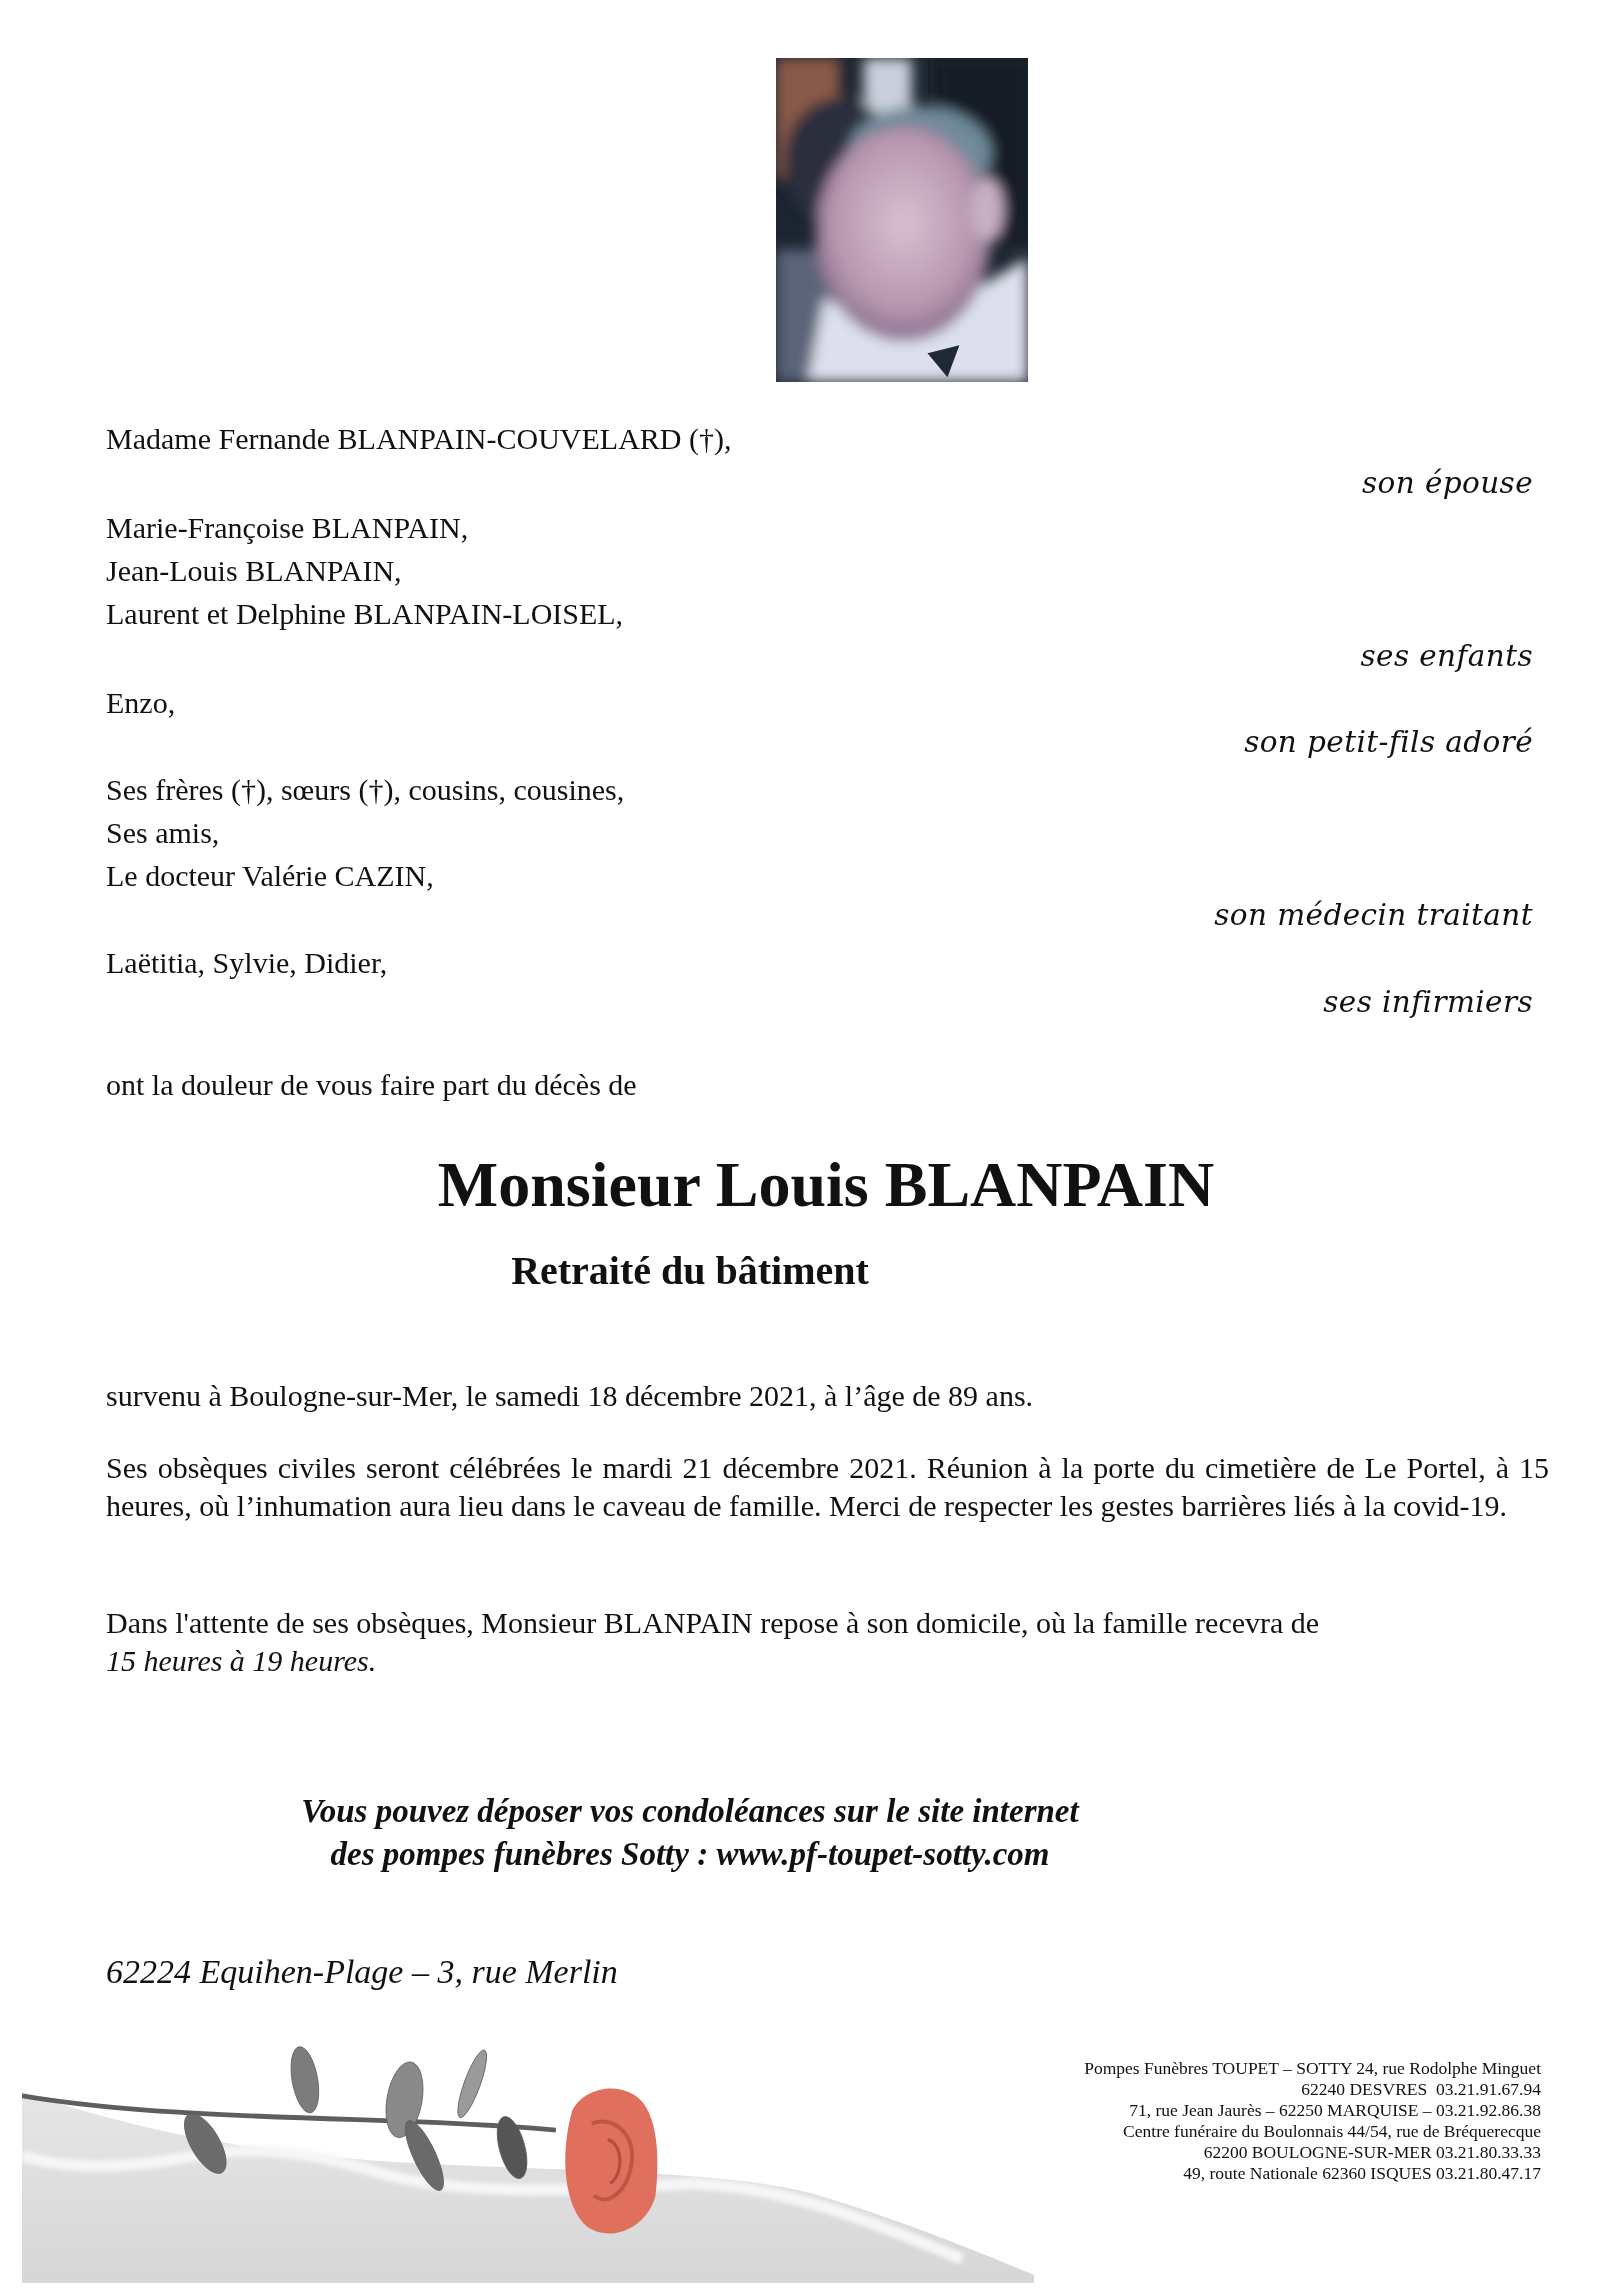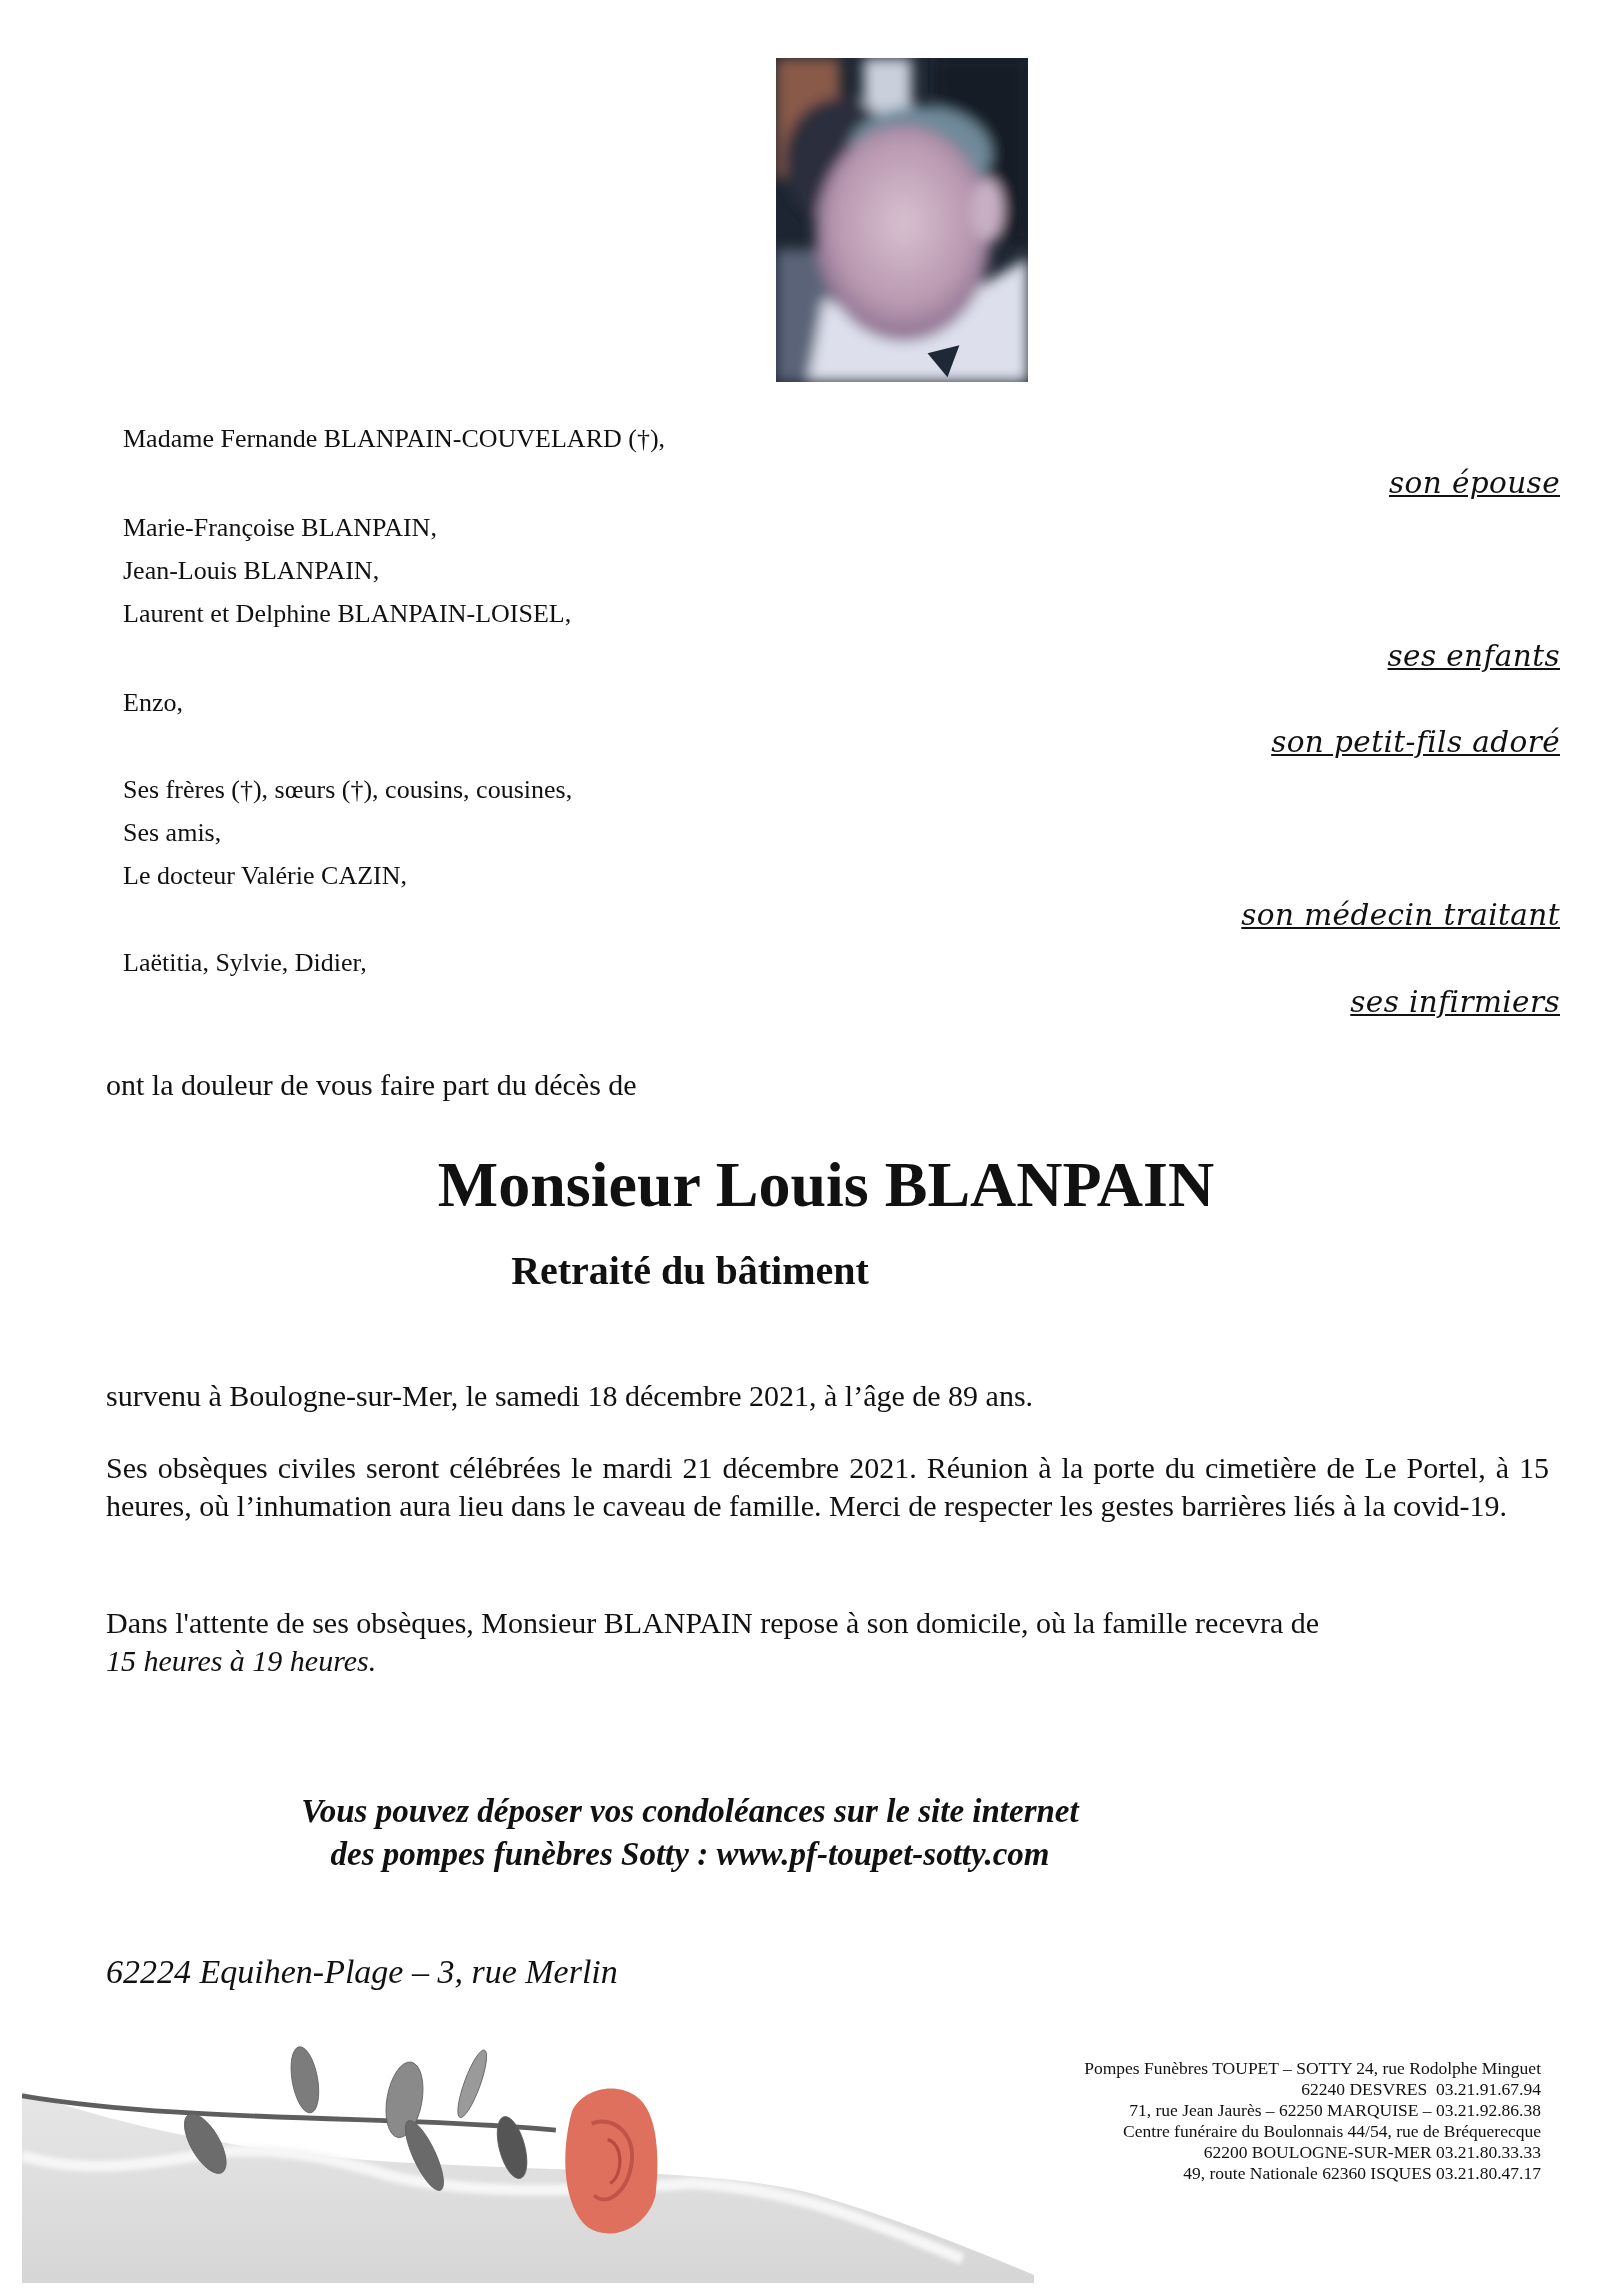--- a/index.html
+++ b/index.html
@@ -6,23 +6,23 @@
     body { width: 1624px; height: 2295px; position: relative; overflow: hidden;
            font-family: "Liberation Serif", "DejaVu Serif", serif; color: #111; }
     .abs { position: absolute; }
 
     
     #photo { left: 776px; top: 58px; width: 252px; height: 324px; overflow: hidden;
              background: #b9b4c6; }
     #photo svg { display: block; width: 100%; height: 100%; }
 
     
-    .fam { left: 123px; font-size: 26px; line-height: 43px; white-space: nowrap; }
-    .rel { right: 64px; font-size: 29.5px; font-style: italic; white-space: nowrap;
-           font-family: "DejaVu Serif", "Liberation Serif", serif; letter-spacing: 0.4px; text-decoration: underline; }
+    .fam { left: 106px; font-size: 30px; line-height: 43px; white-space: nowrap; }
+    .rel { right: 91px; font-size: 29.5px; font-style: italic; white-space: nowrap;
+           font-family: "DejaVu Serif", "Liberation Serif", serif; letter-spacing: 0.4px; }
 
     .intro { left: 106px; top: 1068px; font-size: 30px; white-space: nowrap; text-align: right; }
     .name-title { left: 0; width: 1624px; top: 1148px; text-align: center;
                   font-size: 64px; font-weight: bold; letter-spacing: 0px; padding-left: 14px; }
     .profession { left: 0; width: 1380px; top: 1247px; text-align: center;
                   font-size: 40px; font-weight: bold; }
 
     .para { left: 106px; width: 1443px; font-size: 30px; line-height: 38px; text-align: justify; }
 
     .condo { left: 0; width: 1380px; text-align: center; font-size: 33px; font-weight: bold;

